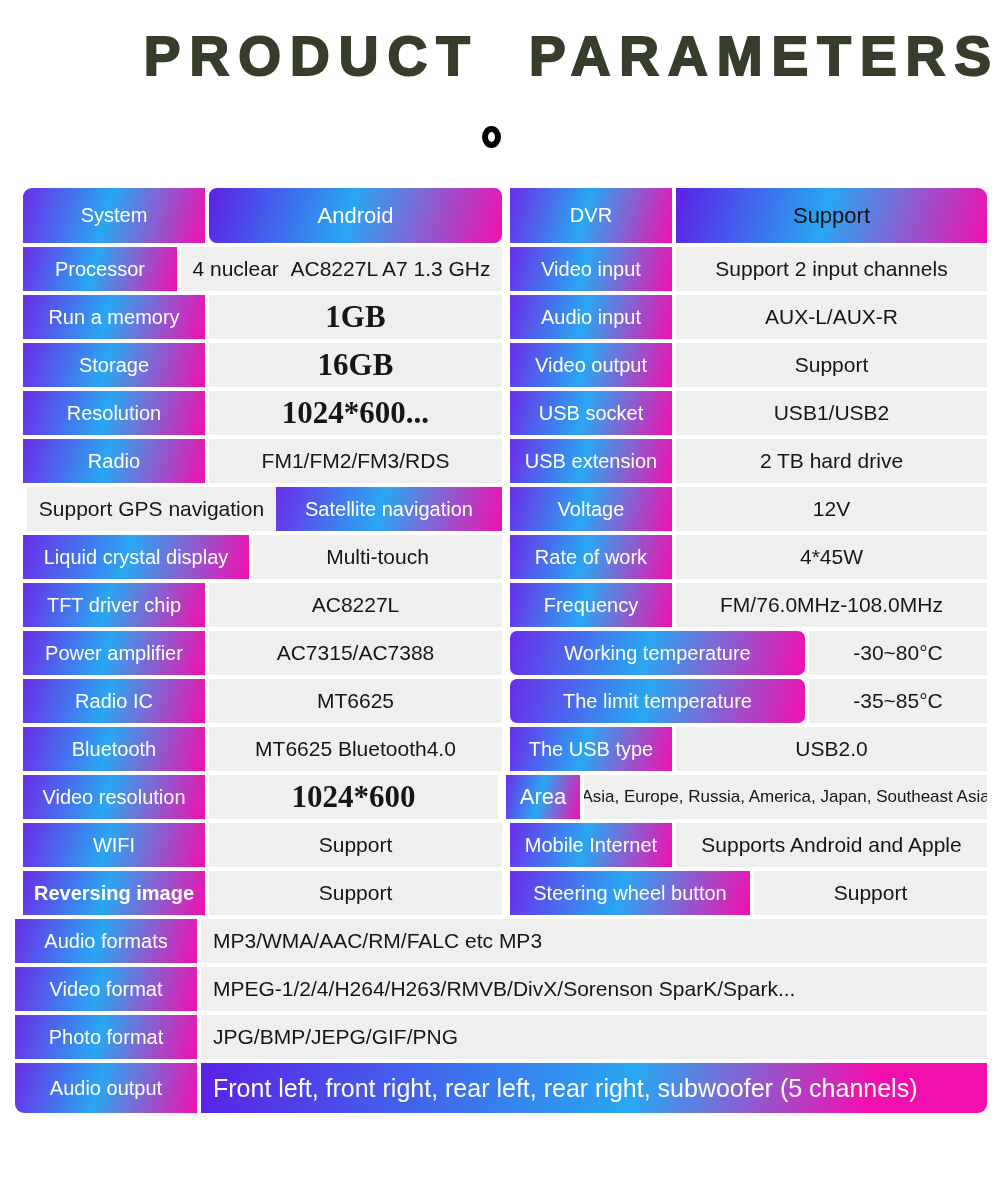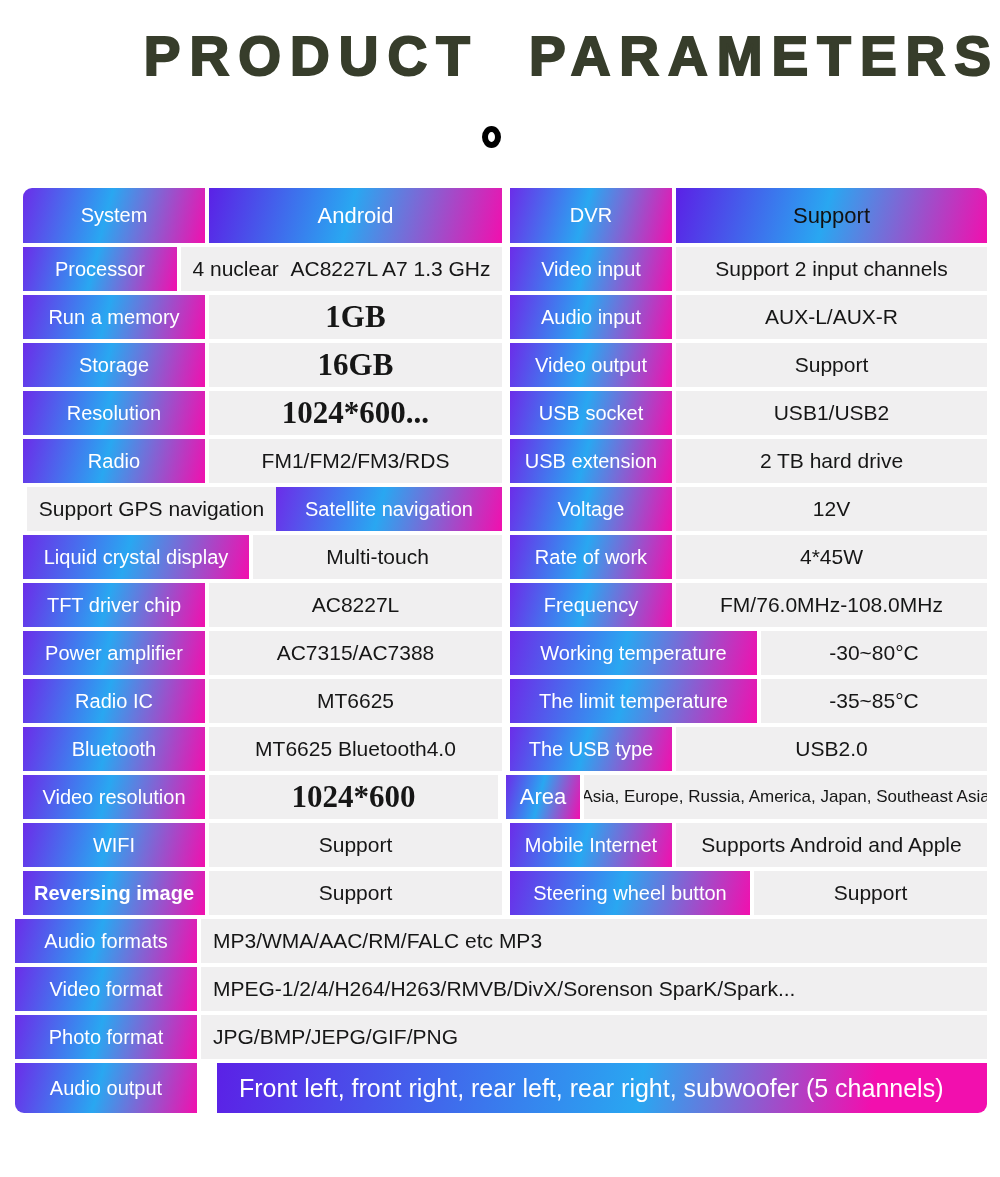--- a/index.html
+++ b/index.html
@@ -26,21 +26,21 @@
     margin:38px auto 0;
     position:relative; left:-9px;
   }
   .spec-table {
     position:absolute;
     left:15px; top:188px;
     width:972px;
   }
   .row { display:flex; height:44px; margin-bottom:4px; }
   .row.header-row { height:55px; }
-  .row.last-row { height:50px; margin-bottom:8px;gap:16px; }
+  .row.last-row { height:50px; margin-bottom:8px; }
   .half-left { display:flex; width:483px;margin-left:8px; }
   .half-right { display:flex; width:481px; margin-left:8px; }
   .cell {
     display:flex; align-items:center; justify-content:center;
     overflow:hidden; white-space:nowrap;
   }
   .label {
     background:linear-gradient(105deg,#6b2de9 0%,#29a7f1 46%,#f20fae 100%);
     color:#fff; font-size:20px;
     flex:0 0 auto;
@@ -49,43 +49,43 @@
     background:#f0eff0;
     color:#161616; font-size:21px;
     flex:1 1 auto;
     margin-left:4px;
   }
   
   .lw      { width:182px; }
   .lw-proc { width:154px; }
   .lw-wide { width:226px; }
   .rw      { width:162px; }
-  .rw-wide { width:247px; }
+  .rw-wide { width:295px;border-radius:7px; }
   .rw-area { width:74px; font-size:22px; }
   .rw-swb  { width:240px; }
   
   .value.grad-white {
     background:linear-gradient(105deg,#5b21e6 0%,#29a7f1 48%,#f20fae 100%);
-    color:#fff; font-size:22px;
+    color:#fff; font-size:22px;border-radius:8px;
   }
   .value.grad-dark {
     background:linear-gradient(105deg,#5b21e6 0%,#29a7f1 48%,#f20fae 100%);
     color:#121212; font-size:22px;
   }
   .value.serif {
     font-family:"Liberation Serif", serif;
     font-weight:bold; font-size:31px;
   }
   .value.small { font-size:17px; }
   .value.left  { justify-content:flex-start; padding-left:12px; }
   .label.bold  { font-weight:bold; }
   .value.grad-full {
     background:linear-gradient(100deg,#5b21e6 0%,#29a7f1 55%,#f20fae 85%);
     color:#fff; font-size:25px;
-    justify-content:flex-start; padding-left:22px;
+    justify-content:flex-start; padding-left:12px;
   }
   
   .header-row .corner-tl { border-top-left-radius:9px; }
   .header-row .corner-tr { border-top-right-radius:9px; }
   .last-row .corner-bl { border-bottom-left-radius:9px; }
   .last-row .corner-br { border-bottom-right-radius:9px; }
 </style>
 </head>
 <body>
 

